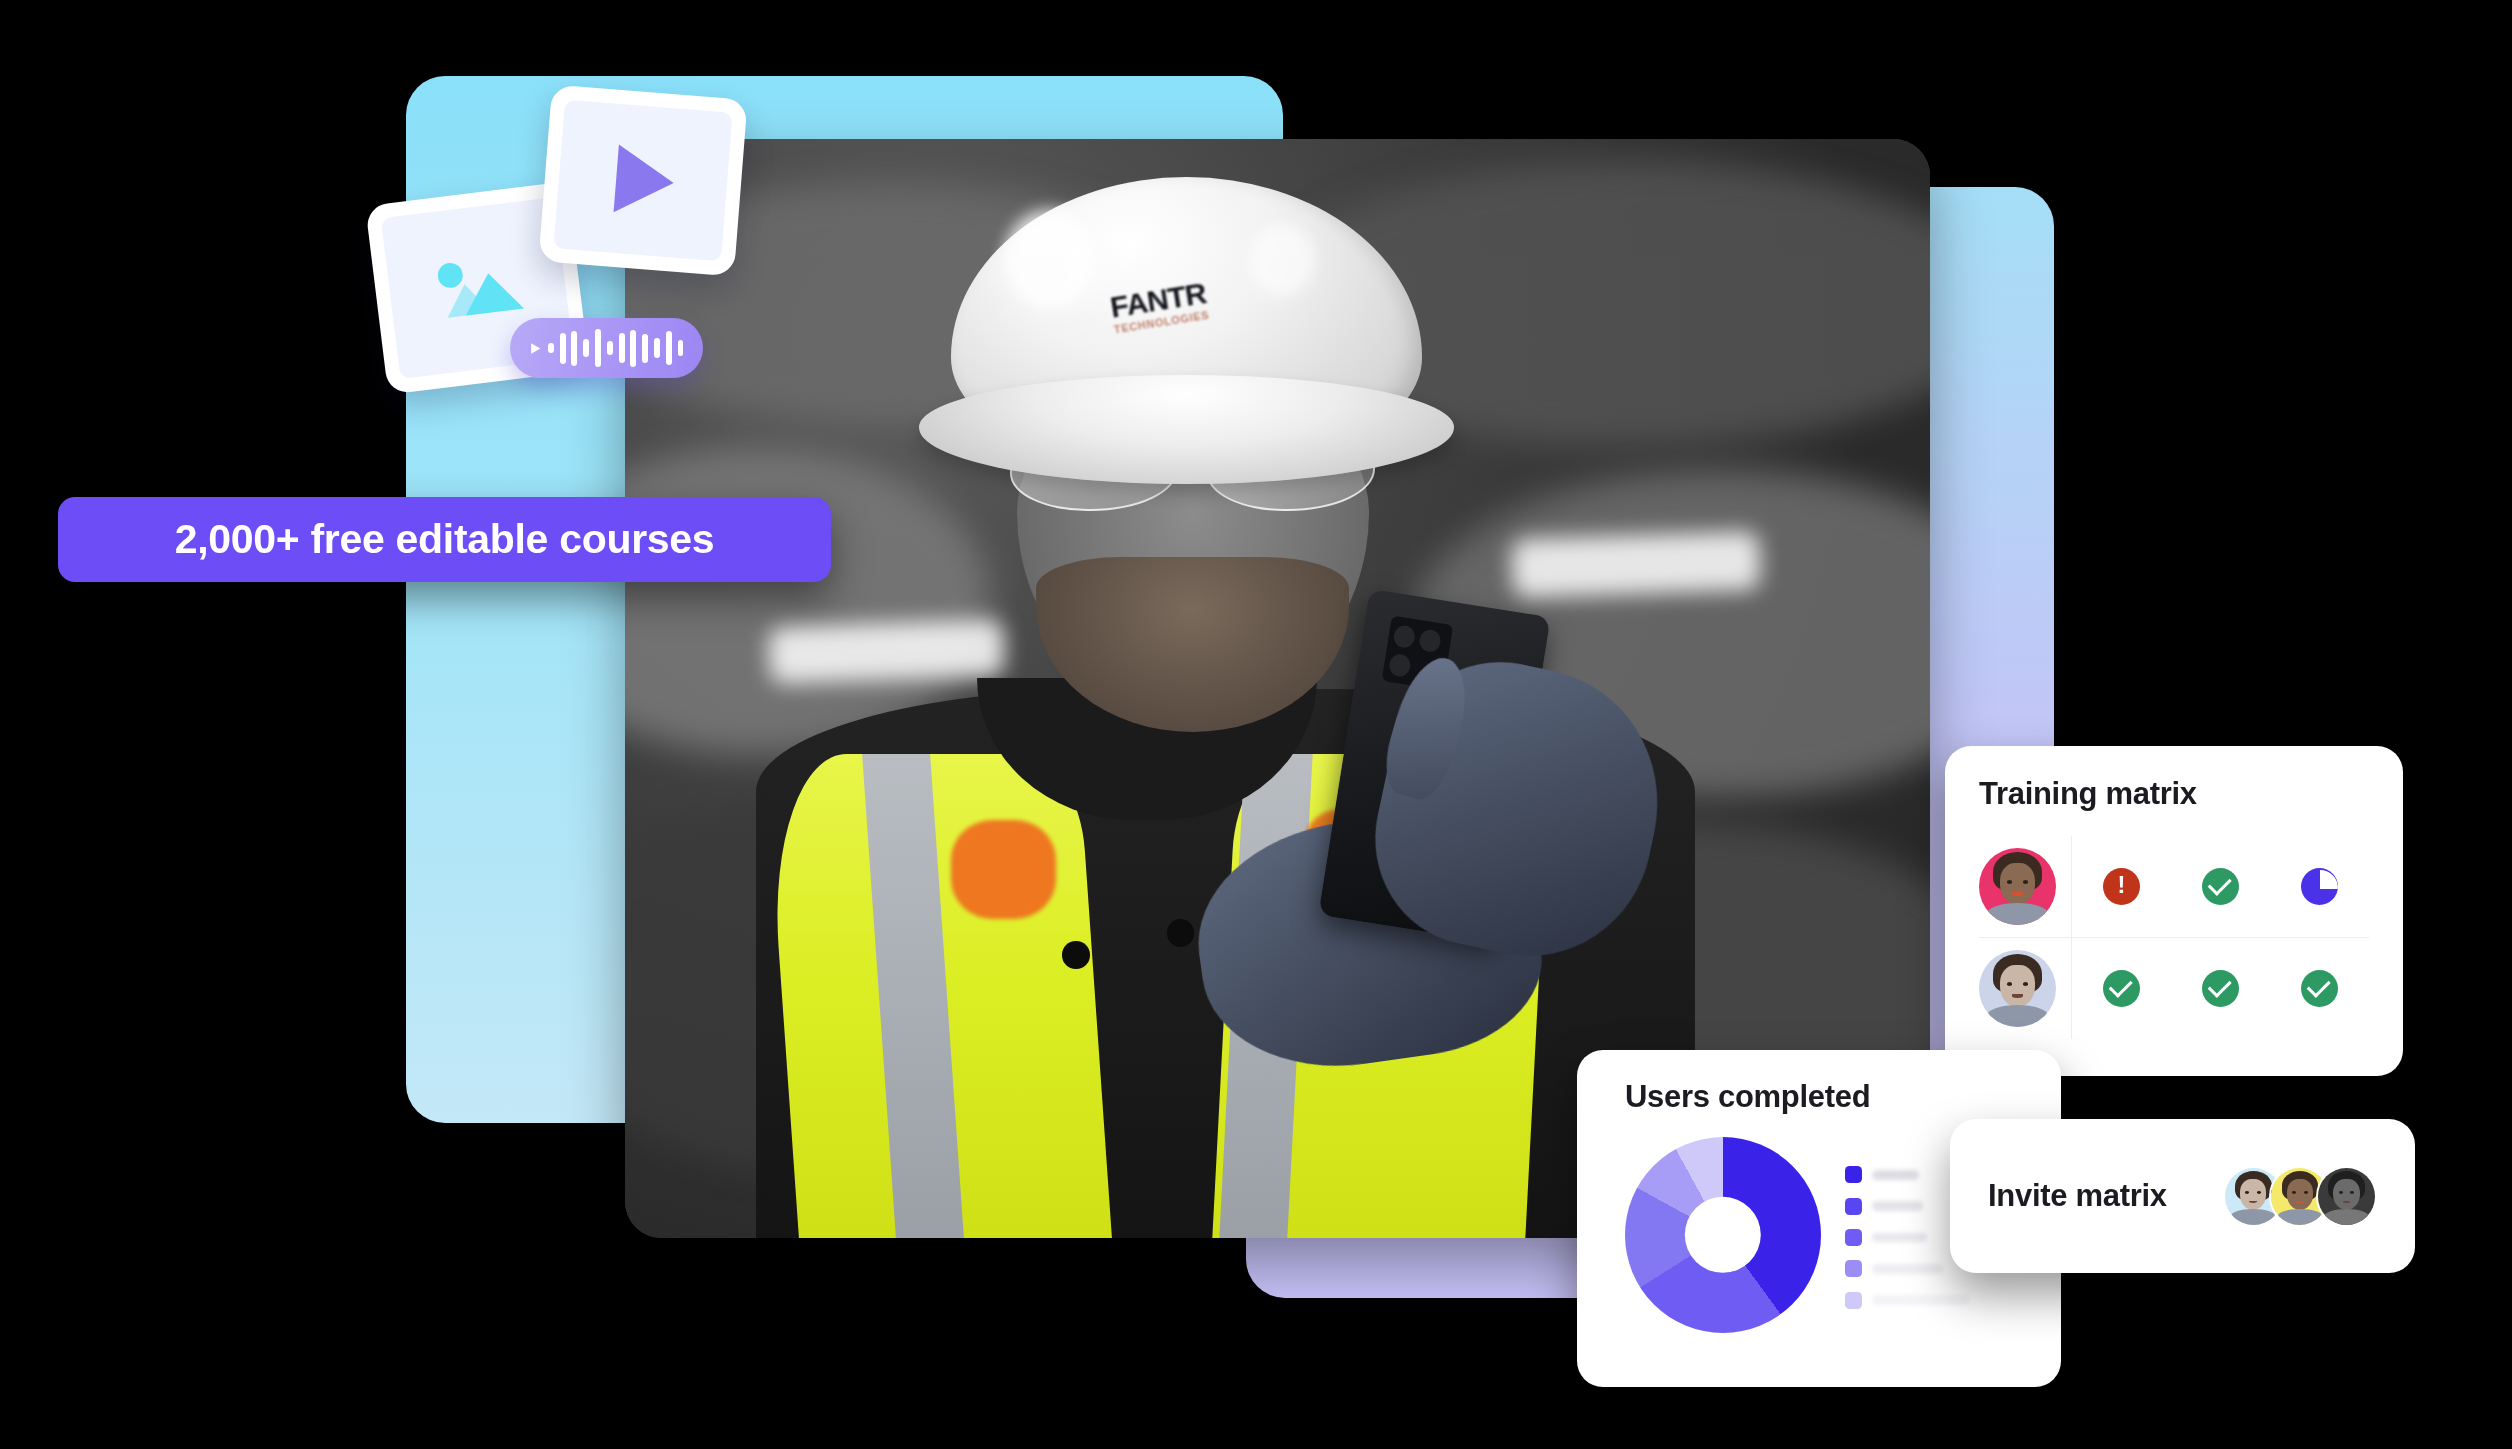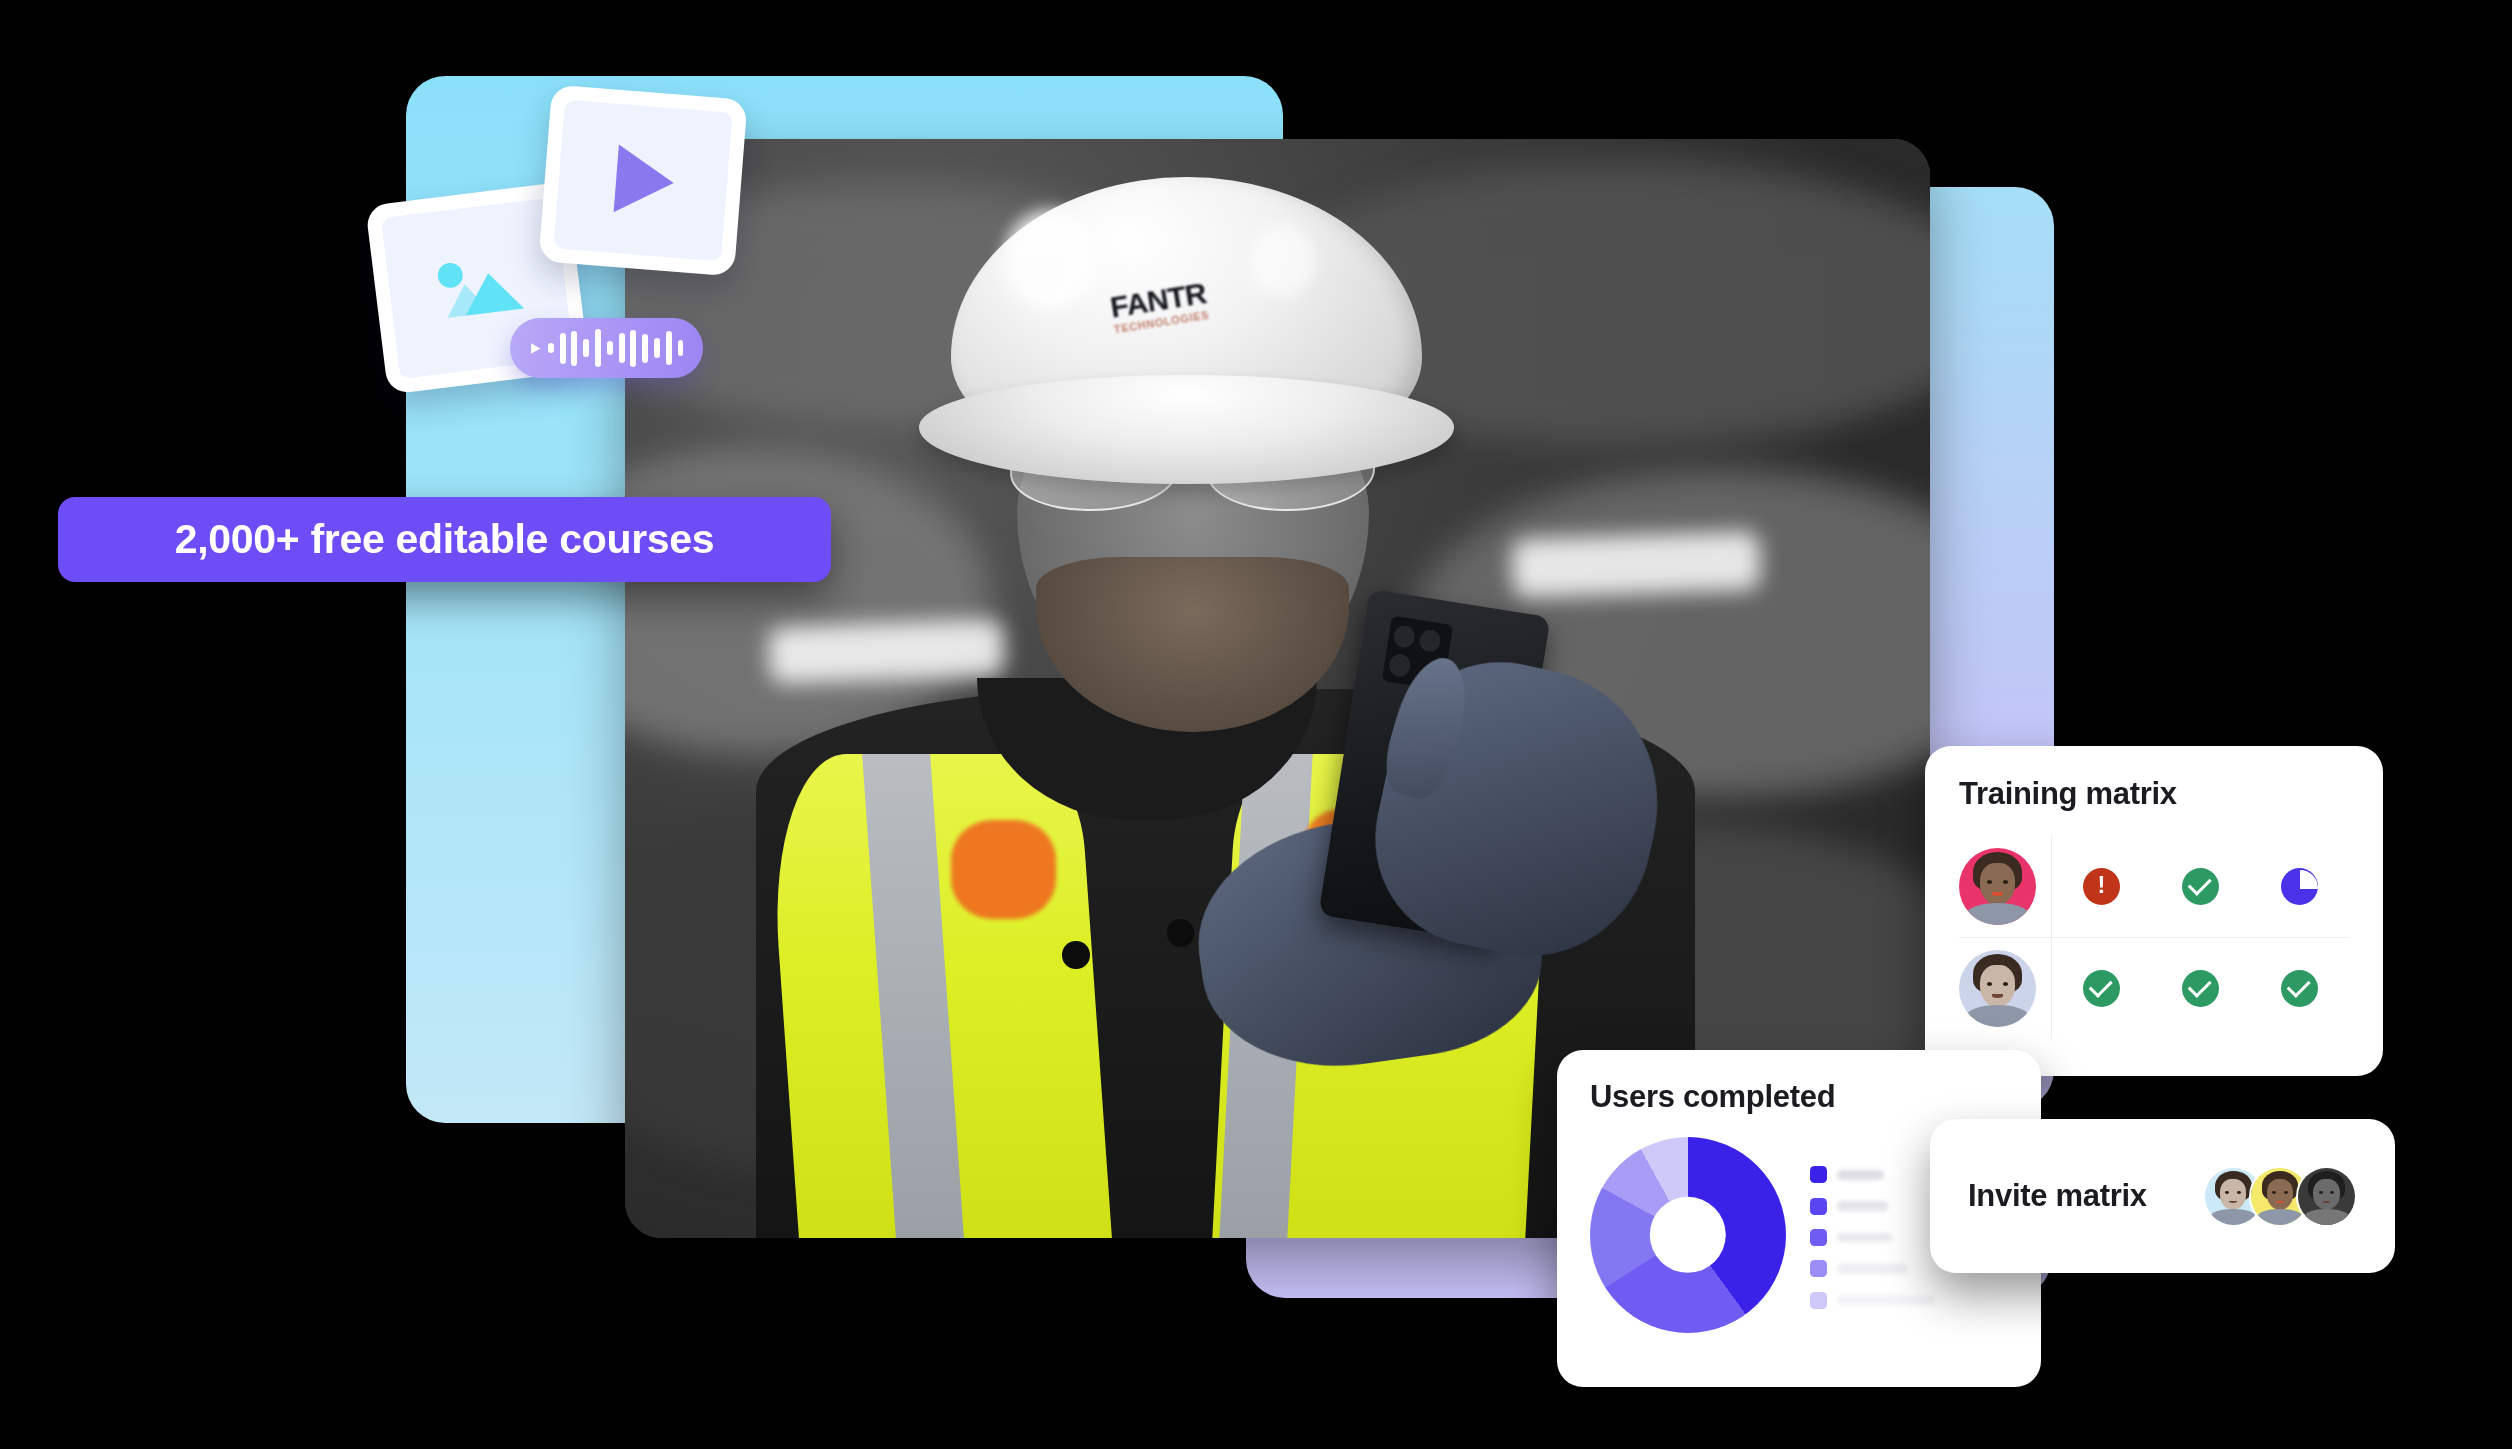--- a/index.html
+++ b/index.html
@@ -171,41 +171,42 @@
     background:linear-gradient(90deg,#5B4BF5 0%,#7B3CF5 55%,#A620F0 100%);
     border-radius:17px;display:flex;align-items:center;justify-content:center;gap:19.6px;
     box-shadow:0 17px 39px rgba(0,0,0,.45);
   }
   #badge-ai .lbl{color:#fff;font-size:41px;font-weight:700;letter-spacing:-0.3px;}
 
   
   .ui-card{
     position:absolute;background:#fff;border-radius:26px;
     box-shadow:0 22px 46px rgba(0,0,0,.40);
+    margin-left:20px;
   }
   #card-training{left:1925px;top:746px;width:458px;height:330px;padding:30px 34px;box-sizing:border-box;}
   .card-title{font-size:31px;font-weight:700;color:#1b1b21;letter-spacing:-0.3px;}
   #matrix{margin-top:23.6px;}
   .matrix-row{display:flex;align-items:center;height:101px;}
   .matrix-row + .matrix-row{border-top:1.3px solid #ececf2;}
   .mx-avatar-cell{width:92px;display:flex;align-items:center;border-right:1.3px solid #ececf2;height:100%;}
   .avatar{width:77px;height:77px;border-radius:50%;overflow:hidden;position:relative;}
   .mx-status-cell{flex:1;display:flex;align-items:center;justify-content:center;}
   .status-dot{width:37px;height:37px;border-radius:50%;display:flex;align-items:center;justify-content:center;}
   .st-alert{background:#C0341A;}
   .st-done{background:#2E9A63;}
   .st-progress{background:#4A32E8;position:relative;overflow:hidden;}
   .st-progress::after{
     content:"";position:absolute;left:50%;top:2.6px;width:50%;height:50%;
     background:#fff;border-radius:0 26px 0 0;
   }
   .glyph{color:#fff;font-weight:800;font-size:23.6px;line-height:1;}
   .chk{display:block;width:18.3px;height:9.8px;border-left:3.9px solid #fff;border-bottom:3.9px solid #fff;transform:rotate(-45deg) translate(1.3px,-2.6px);}
 
-  #card-users{left:1557px;top:1050px;width:484px;height:337px;padding:29px 33px;box-sizing:border-box;}
+  #card-users{left:1557px;top:1050px;width:484px;height:337px;padding:29px 48px;box-sizing:border-box;}
   #donut-wrap{display:flex;align-items:center;margin-top:22px;gap:23.6px;}
   #donut{width:196px;height:196px;border-radius:50%;position:relative;}
   #donut .hole{position:absolute;left:50%;top:50%;transform:translate(-50%,-50%);
     width:39%;height:39%;background:#fff;border-radius:50%;}
   #donut-legend{display:flex;flex-direction:column;gap:14.4px;padding-top:5.2px;}
   .legend-row{display:flex;align-items:center;gap:10.5px;}
   .legend-swatch{width:17px;height:17px;border-radius:4.6px;}
   .legend-bar{height:9.8px;border-radius:5.2px;background:#d9d9e2;filter:blur(2px);}
 
   #card-invite{left:1930px;top:1119px;width:465px;height:154px;

